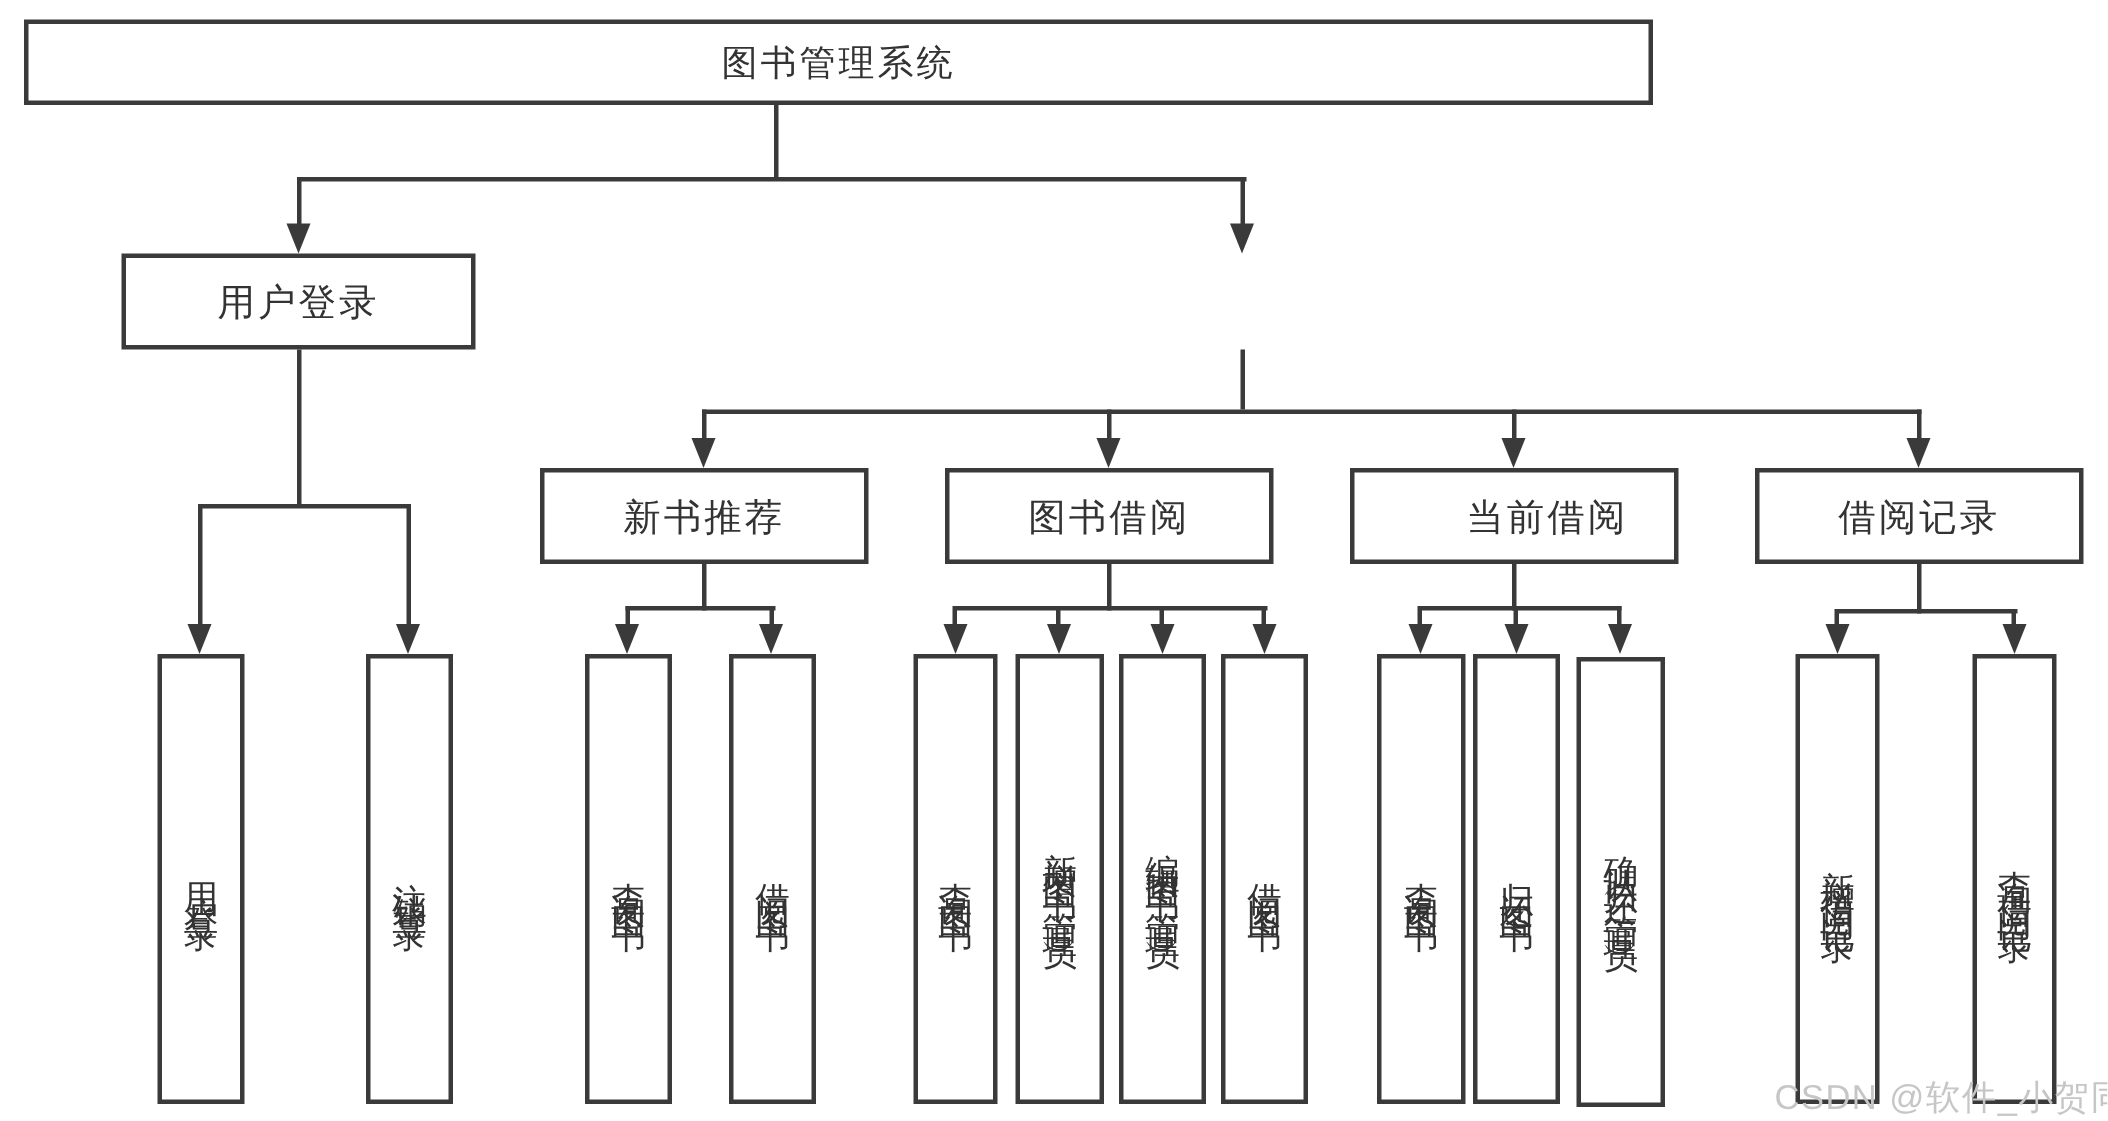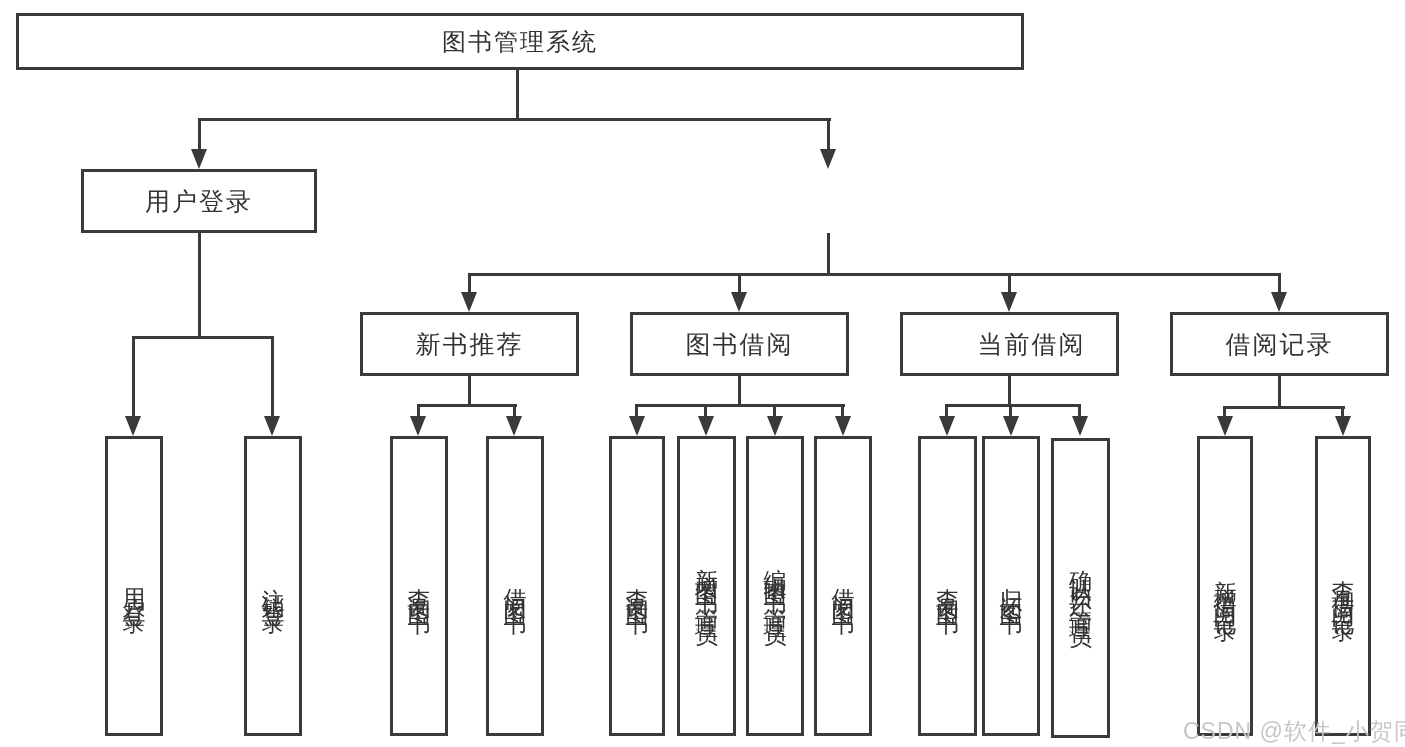--- a/index.html
+++ b/index.html
@@ -61,21 +61,21 @@
     color: var(--wm);
     white-space: nowrap;
     z-index: 10;
   }
 </style>
 </head>
 <body>
 
 <div class="canvas">
 
-  <div class="node hnode root-node" style="left:16px; top:13px; width:1008px; height:57px;justify-content:center;">
+  <div class="node hnode root-node" style="left:16px; top:13px; width:1086px; height:57px;justify-content:center;">
     <span>图书管理系统</span>
   </div>
 
   <div class="vline" style="left:516px; top:70px; height:50px;"></div>
   <div class="hline" style="left:198px; top:118px; width:633px;"></div>
   <div class="vline" style="left:198px; top:118px; height:33px;"></div>
   <div class="arrow" style="left:191px; top:149px;"></div>
   <div class="vline" style="left:827px; top:118px; height:33px;"></div>
   <div class="arrow" style="left:820px; top:149px;"></div>
 

